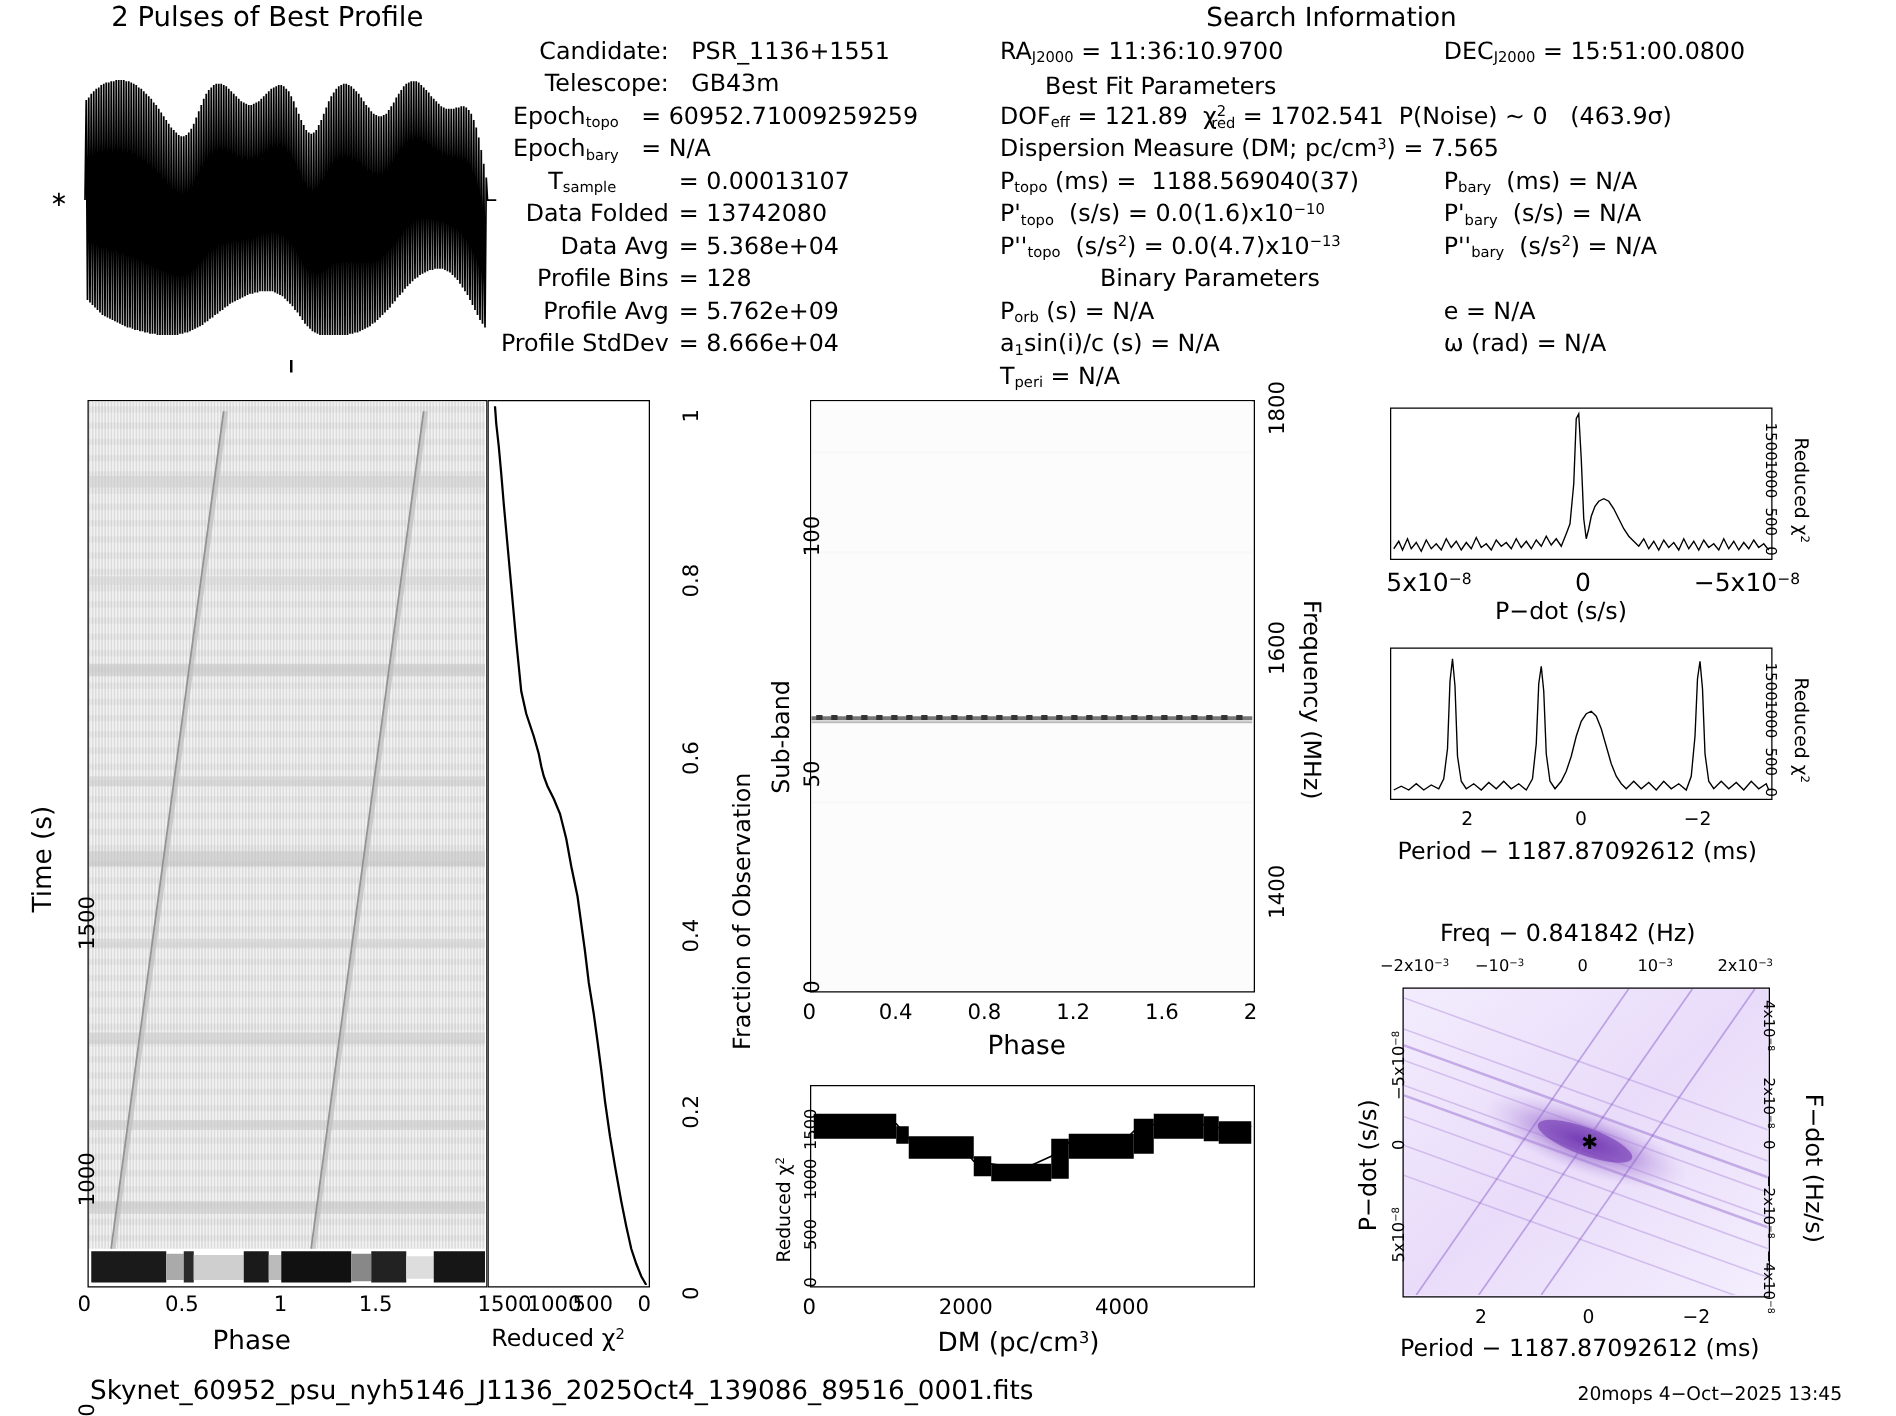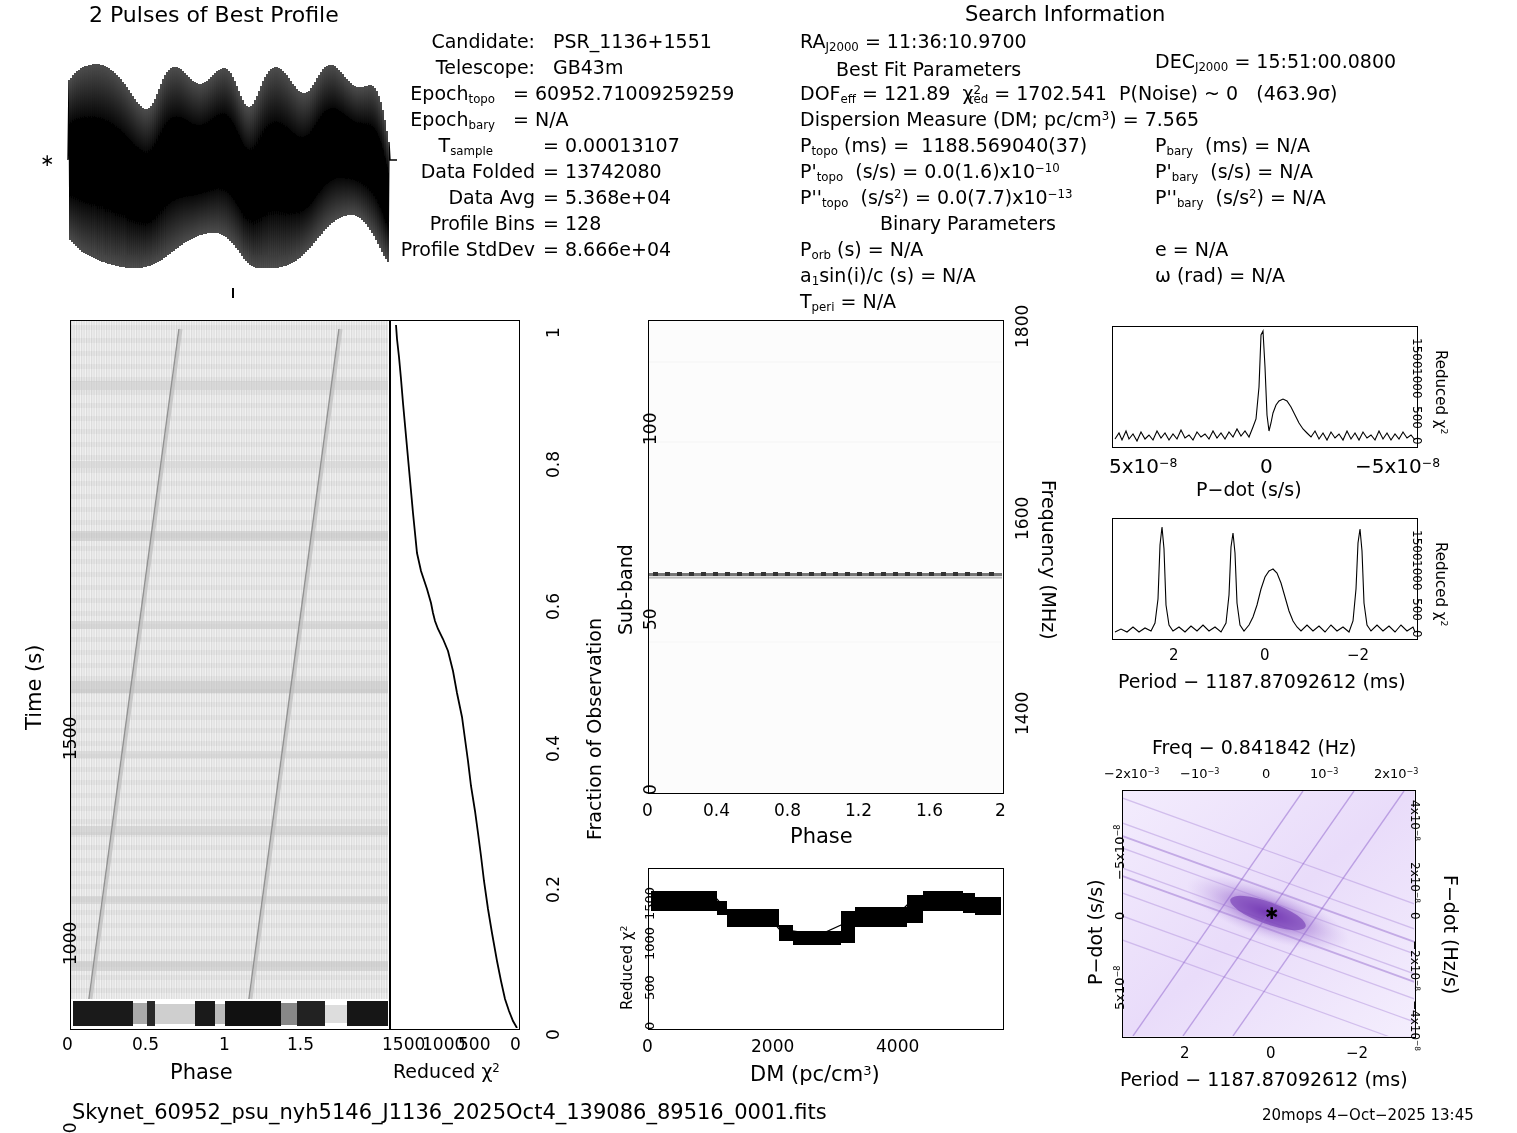--- a/index.html
+++ b/index.html
@@ -63,45 +63,49 @@
   </div>
   <div class="txt" style="position:relative;height:26px;">
     <span class="abs" style="right:250px;">Data Avg</span>
     <span class="abs" style="left:118px;">=   5.368e+04</span>
   </div>
   <div class="txt" style="position:relative;height:26px;">
     <span class="abs" style="right:250px;">Profile Bins</span>
     <span class="abs" style="left:118px;">=   128</span>
   </div>
   <div class="txt" style="position:relative;height:26px;">
+    <span class="abs" style="right:250px;">Profile Avg</span>
+    <span class="abs" style="left:118px;">=   5.762e+09</span>
+  </div>
+  <div class="txt" style="position:relative;height:26px;">
     <span class="abs" style="right:250px;">Profile StdDev</span>
     <span class="abs" style="left:118px;">=   8.666e+04</span>
   </div>
 </div>
 
 <div class="abs txt t21" style="left:965px;top:2px;">Search Information</div>
 
 <div class="abs txt" style="left:800px;top:30px;"><span>RA</span><sub>J2000</sub> <span>= 11:36:10.9700</span></div>
-<div class="abs txt" style="left:1155px;top:30px;margin-top:20px;"><span>DEC</span><sub>J2000</sub> <span>= 15:51:00.0800</span></div>
+<div class="abs txt" style="left:1155px;top:30px;"><span>DEC</span><sub>J2000</sub> <span>= 15:51:00.0800</span></div>
 
 <div class="abs txt" style="left:836px;top:58px;">Best Fit Parameters</div>
 
 <div class="abs txt" style="left:800px;top:82px;">
   <span>DOF</span><sub>eff</sub> <span>= 121.89</span>&nbsp;&nbsp;<span>χ</span><sup>2</sup><sub style="margin-left:-12px;">red</sub> <span>= 1702.541</span>&nbsp; <span>P(Noise) ~ 0</span>&nbsp;&nbsp;&nbsp;<span>(463.9σ)</span>
 </div>
 
 <div class="abs txt" style="left:800px;top:108px;"><span>Dispersion Measure (DM; pc/cm</span><sup>3</sup><span>) = 7.565</span></div>
 
 <div class="abs txt" style="left:800px;top:134px;"><span>P</span><sub>topo</sub> <span>(ms)  =</span>&nbsp; <span>1188.569040(37)</span></div>
 <div class="abs txt" style="left:1155px;top:134px;"><span>P</span><sub>bary</sub>&nbsp; <span>(ms) = N/A</span></div>
 
 <div class="abs txt" style="left:800px;top:160px;"><span>P'</span><sub>topo</sub>&nbsp; <span>(s/s)</span> <span>= 0.0(1.6)x10</span><sup>−10</sup></div>
 <div class="abs txt" style="left:1155px;top:160px;"><span>P'</span><sub>bary</sub>&nbsp; <span>(s/s) = N/A</span></div>
 
-<div class="abs txt" style="left:800px;top:186px;"><span>P''</span><sub>topo</sub>&nbsp; <span>(s/s</span><sup>2</sup><span>) = 0.0(7.7)x10</span><sup>−13</sup></div>
+<div class="abs txt" style="left:800px;top:186px;"><span>P''</span><sub>topo</sub>&nbsp; <span>(s/s</span><sup>2</sup><span>) = 0.0(4.7)x10</span><sup>−13</sup></div>
 <div class="abs txt" style="left:1155px;top:186px;"><span>P''</span><sub>bary</sub>&nbsp; <span>(s/s</span><sup>2</sup><span>) = N/A</span></div>
 
 <div class="abs txt" style="left:880px;top:212px;">Binary Parameters</div>
 
 <div class="abs txt" style="left:800px;top:238px;"><span>P</span><sub>orb</sub> <span>(s) = N/A</span></div>
 <div class="abs txt" style="left:1155px;top:238px;">e = N/A</div>
 <div class="abs txt" style="left:800px;top:264px;"><span>a</span><sub>1</sub><span>sin(i)/c (s) = N/A</span></div>
 <div class="abs txt" style="left:1155px;top:264px;">ω (rad) = N/A</div>
 <div class="abs txt" style="left:800px;top:290px;"><span>T</span><sub>peri</sub> <span>= N/A</span></div>
 

